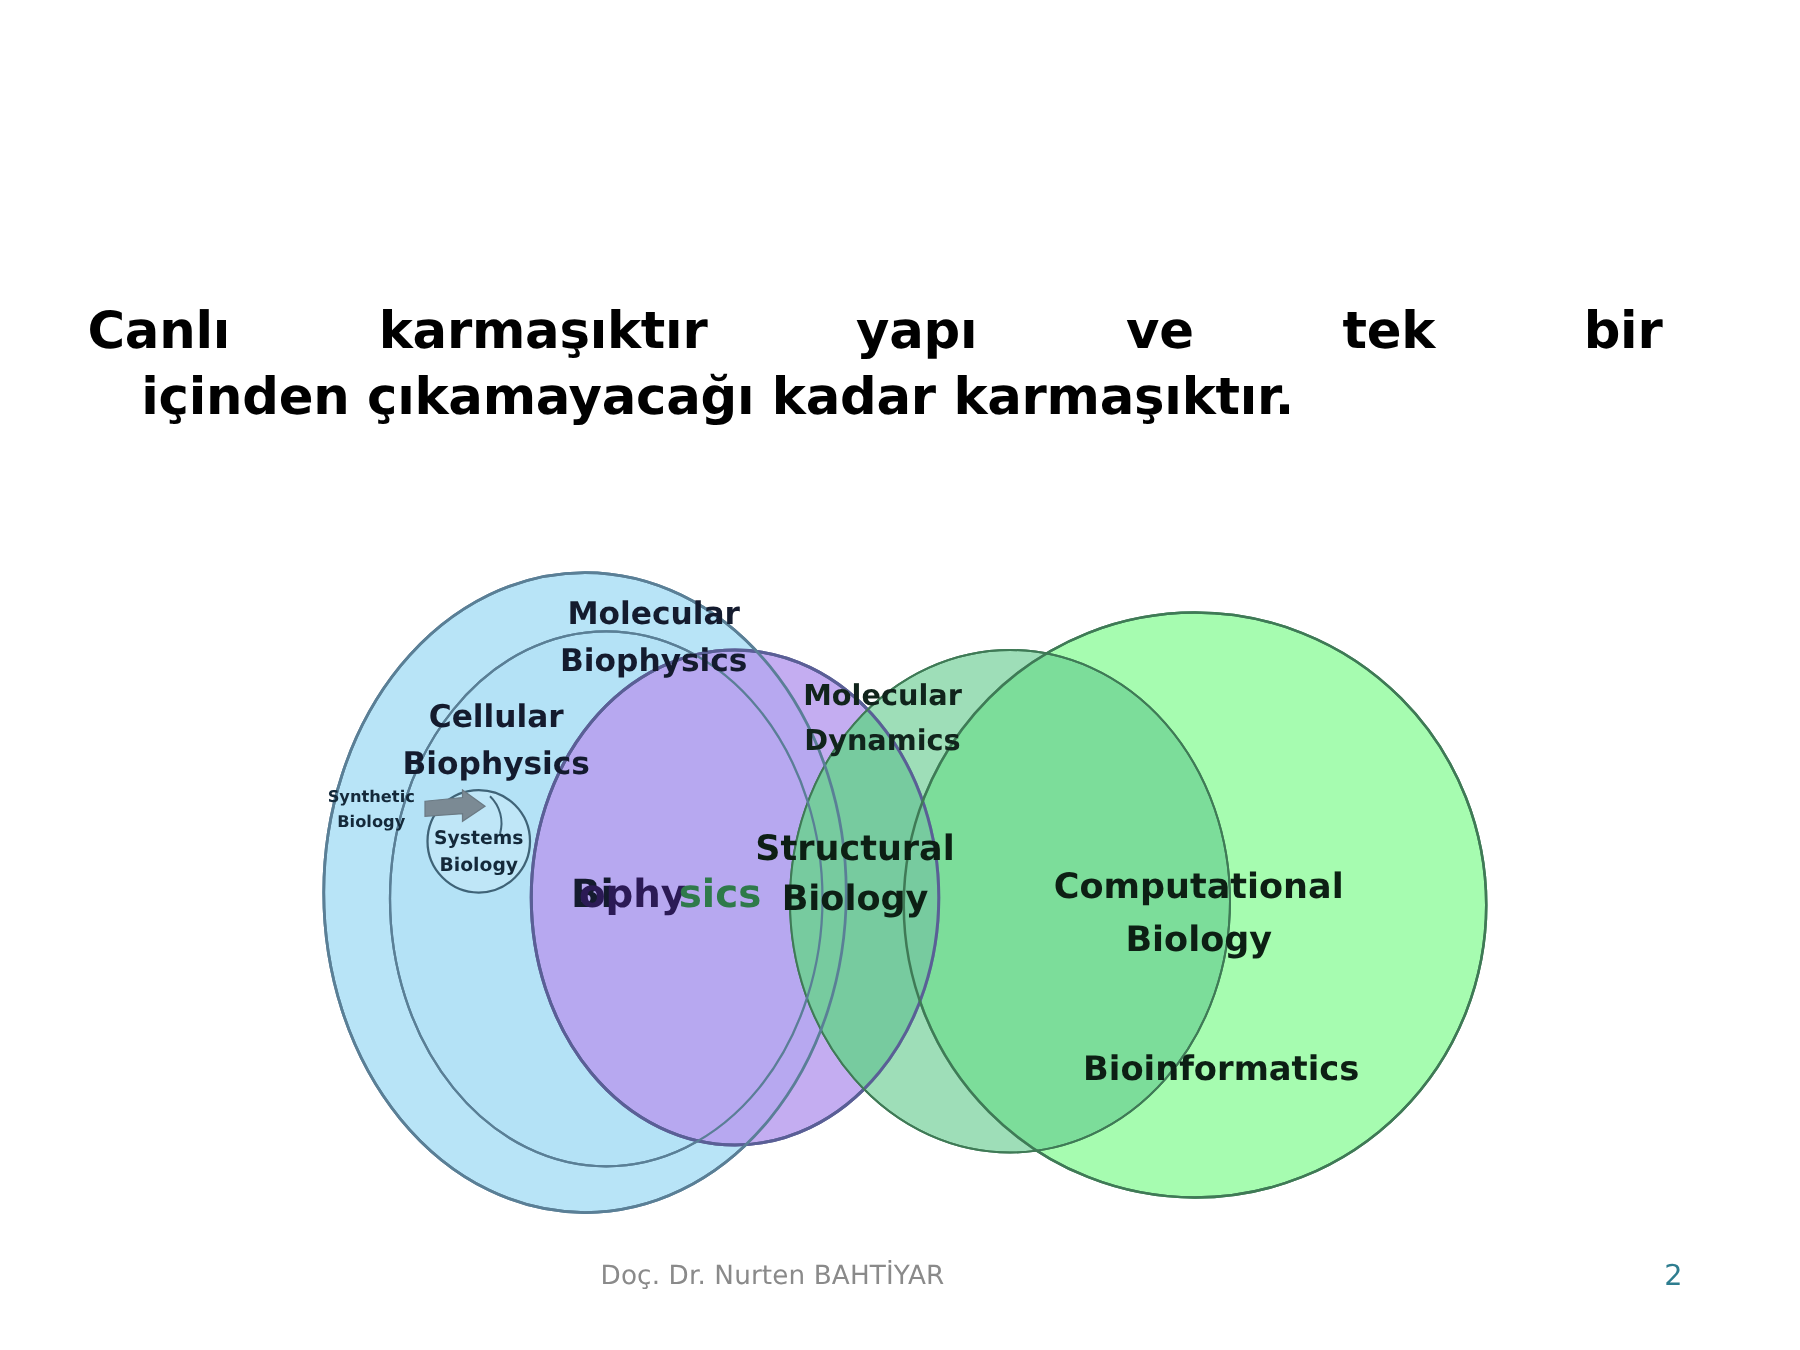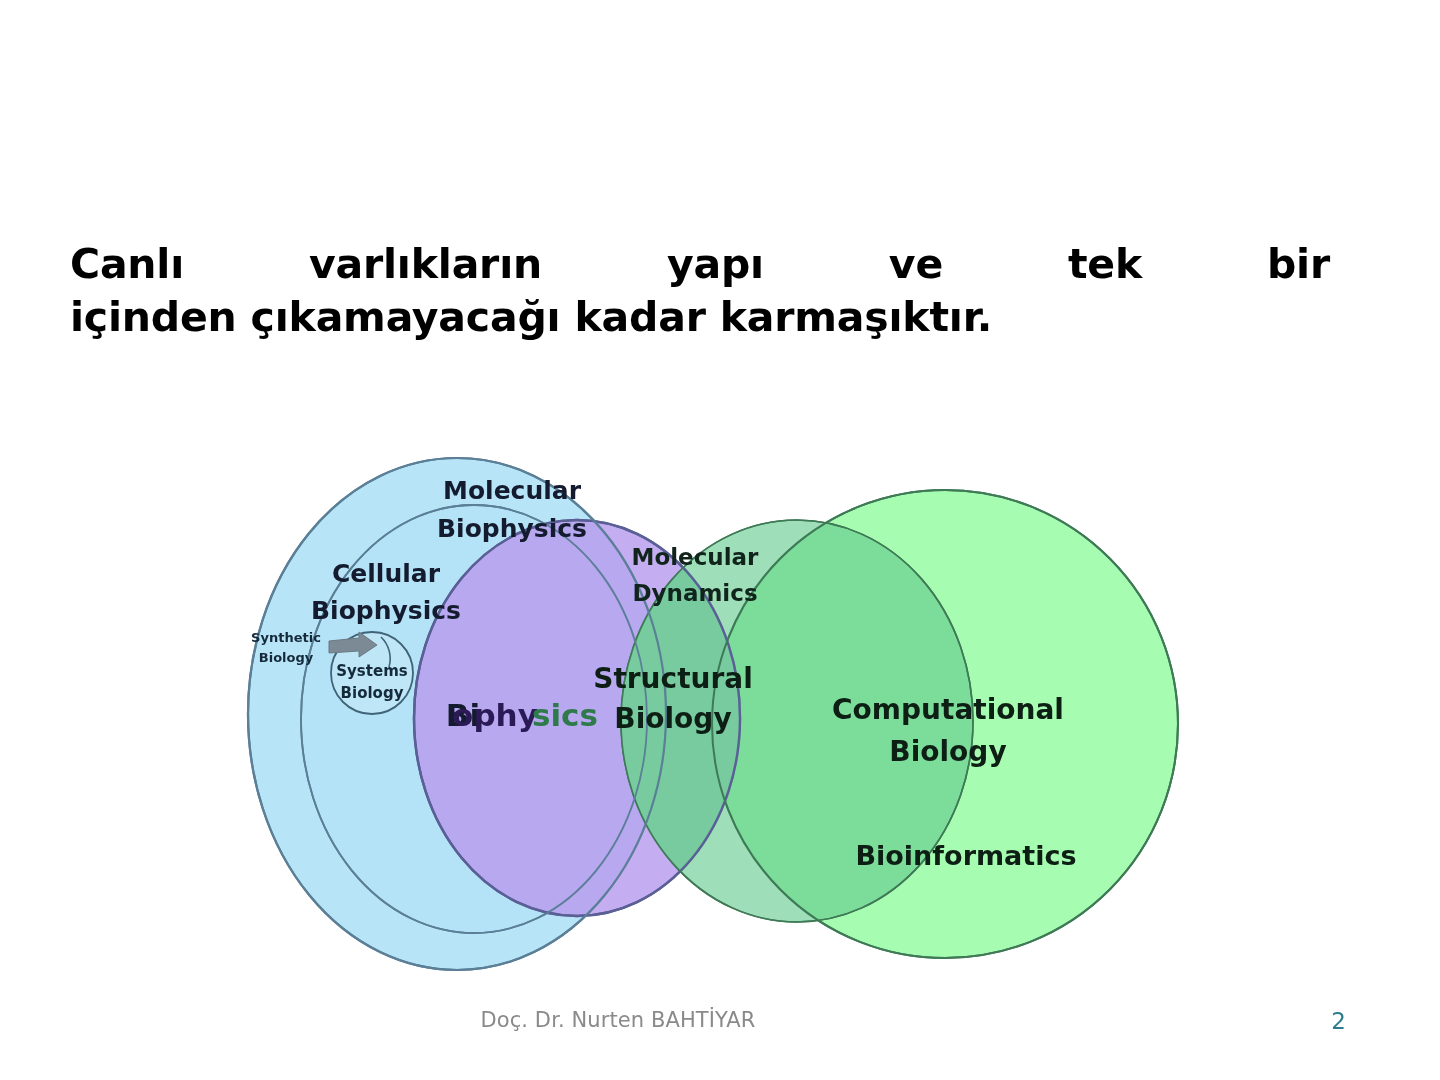--- a/index.html
+++ b/index.html
@@ -41,27 +41,28 @@
     letter-spacing: -0.2px;
     white-space: nowrap;
   }
   .title-line.l1 {
     display: flex;
     justify-content: space-between;
     width: 1260px;
   }
   .title-line.l2 {
     display: block;
+    margin-left: 43px;
   }
   .tw { display: inline-block; }
 
   
   #venn-wrap {
     position: absolute;
-    left: 231px;
+    left: 242px;
     top: 445px;
     width: 960px;
     height: 540px;
   }
   #venn-svg {
     display: block;
     width: 960px;
     height: 540px;
   }
   .venn-label {
@@ -100,21 +101,21 @@
   }
 </style>
 </head>
 <body>
 
 <div id="slide">
 
   <div id="title-block">
     <div class="title-line l1">
       <span class="tw">Canlı</span>
-      <span class="tw">varlıkların</span>
+      <span class="tw">karmaşıktır</span>
       <span class="tw">yapı</span>
       <span class="tw">ve</span>
       <span class="tw">tek</span>
       <span class="tw">bir</span>
     </div>
     <div class="title-line l2">içinden çıkamayacağı kadar  karmaşıktır.</div>
   </div>
 
   <div id="venn-wrap">
     <svg id="venn-svg" viewBox="0 0 960 540" xmlns="http://www.w3.org/2000/svg">

